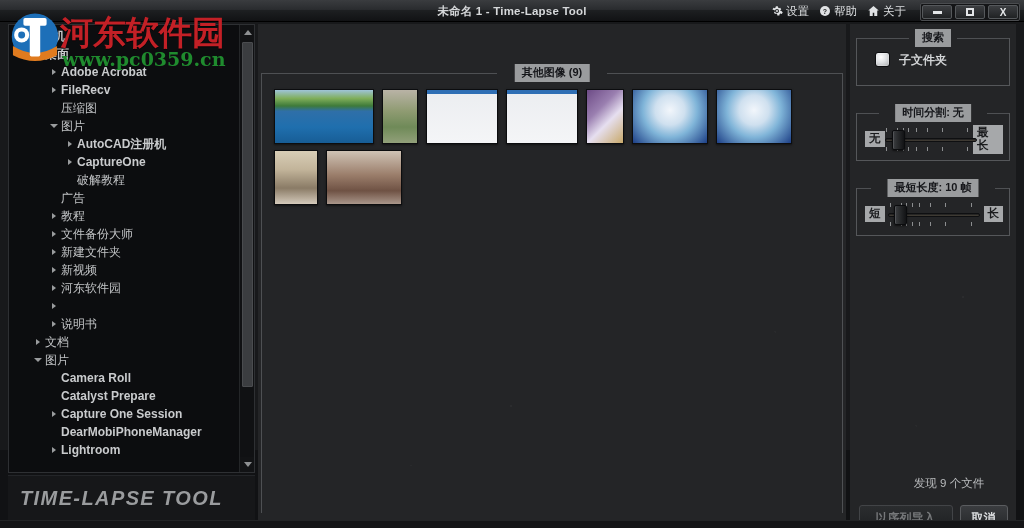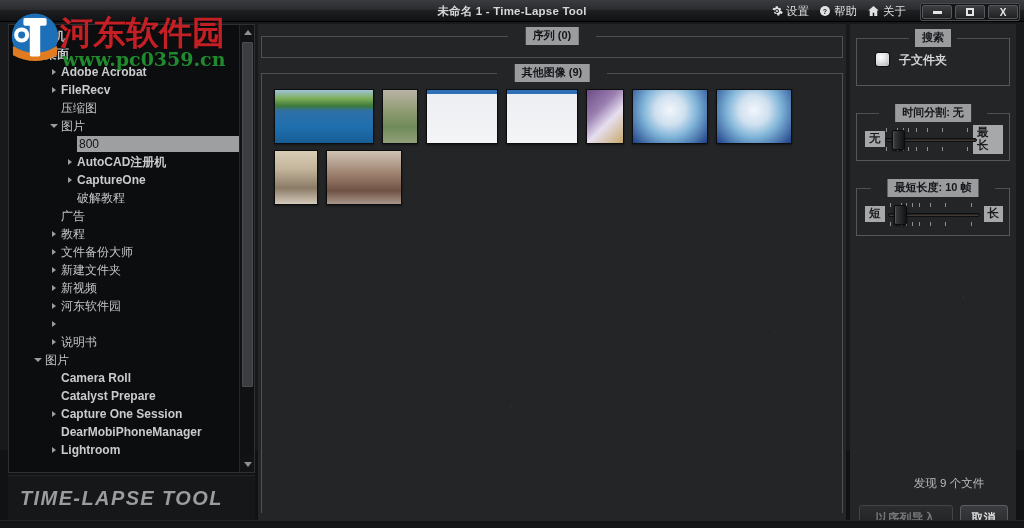--- a/index.html
+++ b/index.html
@@ -366,24 +366,20 @@
         <div class="tnode plain" style="padding-left: 38px;">
           <span class="arrow"></span>
           <span class="tlabel">压缩图</span>
         </div>
         <div class="tnode plain" style="padding-left: 38px;">
           <span class="arrow open">
             <i></i>
           </span>
           <span class="tlabel">图片</span>
         </div>
-        <div class="tnode plain selected" style="padding-left: 54px;">
-          <span class="arrow"></span>
-          <span class="tlabel">800</span>
-        </div>
         <div class="tnode" style="padding-left: 54px;">
           <span class="arrow">
             <i></i>
           </span>
           <span class="tlabel">AutoCAD注册机</span>
         </div>
         <div class="tnode" style="padding-left: 54px;">
           <span class="arrow">
             <i></i>
           </span>
@@ -430,20 +426,26 @@
         <div class="tnode plain" style="padding-left: 38px;">
           <span class="arrow">
             <i></i>
           </span>
         </div>
         <div class="tnode plain" style="padding-left: 38px;">
           <span class="arrow">
             <i></i>
           </span>
           <span class="tlabel">说明书</span>
+        </div>
+        <div class="tnode plain" style="padding-left: 22px;">
+          <span class="arrow">
+            <i></i>
+          </span>
+          <span class="tlabel">文档</span>
         </div>
         <div class="tnode plain" style="padding-left: 22px;">
           <span class="arrow open">
             <i></i>
           </span>
           <span class="tlabel">图片</span>
         </div>
         <div class="tnode" style="padding-left: 38px;">
           <span class="arrow"></span>
           <span class="tlabel">Camera Roll</span>
@@ -479,27 +481,20 @@
         </div>
     </div>
   </div>
 
   <div class="brand">
     <div class="brand-text">TIME-LAPSE TOOL</div>
   </div>
 
   <div class="center">
 
-    <div class="group" id="seq-group">
-      <div class="gtop">
-          <span class="gline-l" style="left:0;width:246px"></span>
-          <span class="gline-r" style="right:0;width:246px"></span>
-        </div>
-      <div class="gtitle">序列  (0)</div>
-    </div>
 
     <div class="group" id="other-group">
       <div class="gtop">
           <span class="gline-l" style="left:0;width:235px"></span>
           <span class="gline-r" style="right:0;width:235px"></span>
         </div>
       <div class="gtitle">其他图像  (9)</div>
       <div class="thumbs" id="thumbs">
           <div class="thumb" style="width: 100px;">
             <div class="inner" style="background: linear-gradient(rgb(159, 196, 216) 0%, rgb(127, 174, 90) 16%, rgb(62, 122, 58) 30%, rgb(47, 111, 168) 40%, rgb(31, 111, 174) 70%, rgb(23, 93, 150) 100%);"></div>

